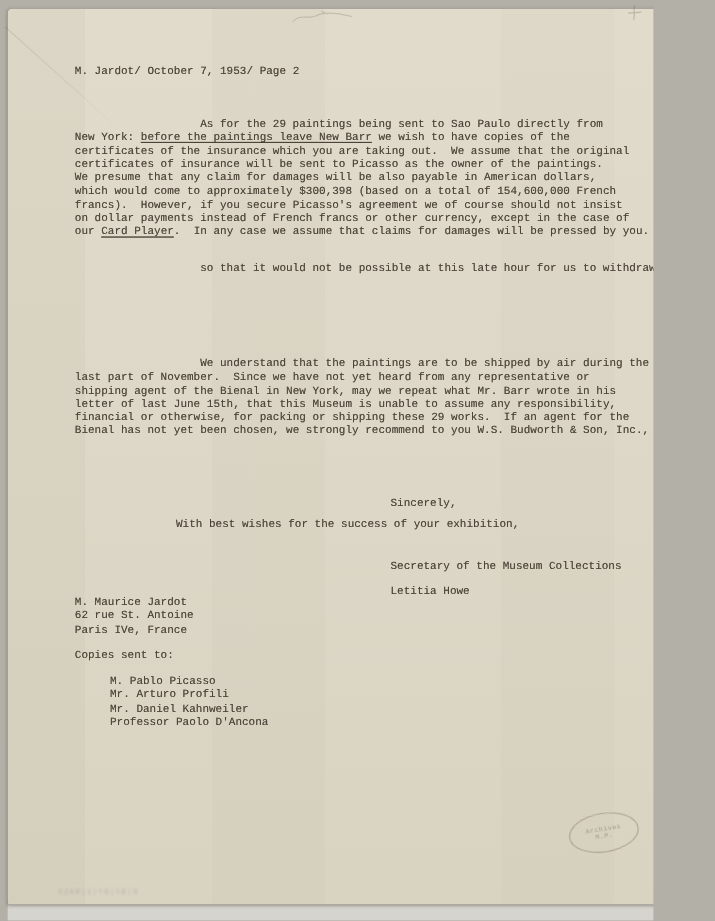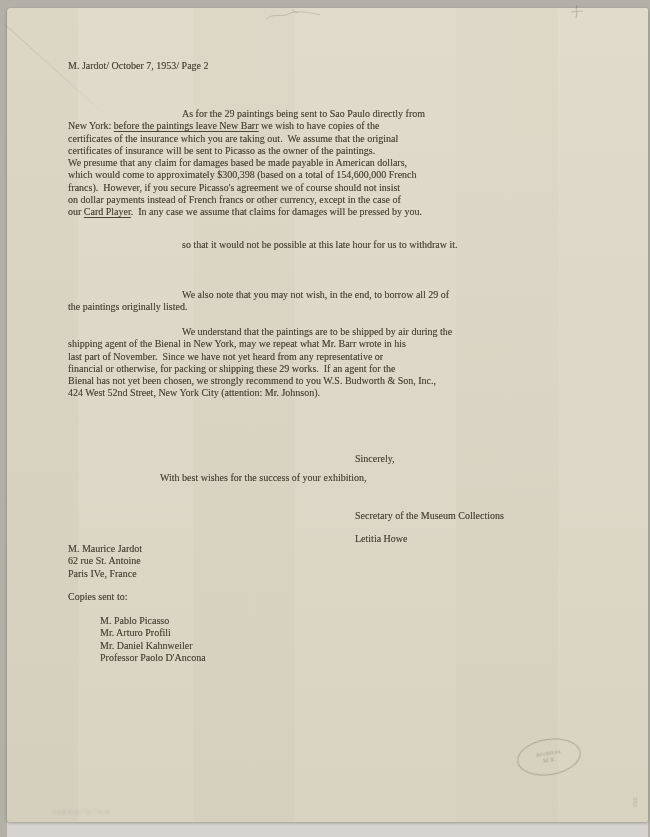--- a/index.html
+++ b/index.html
@@ -1,17 +1,17 @@
 <!DOCTYPE html>
 <html><head>
 <meta charset="utf-8">
 <style>
   html,body{margin:0;padding:0;background:#b3b0a8;}
-  .stage{position:relative;width:650px;height:837px;overflow:hidden;background:#b3b0a8;
-         font-family:Liberation Serif, serif;}
+  .stage{position:relative;width:594px;height:837px;overflow:hidden;background:#b3b0a8;
+         font-family:Liberation Mono, monospace;}
   .under-sheet{position:absolute;left:7px;top:822px;width:641px;height:15px;background:#d6d4ce;}
   .paper{position:absolute;left:7px;top:8px;width:641px;height:814px;border-radius:4px 2px 2px 2px;
          background:
            linear-gradient(90deg, rgba(70,60,40,.03) 0 11%, rgba(0,0,0,0) 11% 29%,
              rgba(70,60,40,.025) 29% 45%, rgba(0,0,0,0) 45% 70%,
              rgba(70,60,40,.02) 70% 86%, rgba(0,0,0,0) 86%),
            linear-gradient(180deg, #e0dbca 0%, #dcd7c6 55%, #d9d4c2 100%);
          box-shadow:0 1px 3px rgba(40,38,30,.35);}
   .crease{position:absolute;left:-2px;top:16px;width:150px;height:1px;
           background:linear-gradient(90deg, rgba(90,85,70,.18), rgba(90,85,70,0));
@@ -48,43 +48,39 @@
     <path d="M11 3 C 9 8, 12 10, 10 16 M5 10 l12 -1" fill="none" stroke="rgba(118,112,100,.55)" stroke-width="1.2"></path>
   </svg>
 
   <div class="block ink" style="left:68px;top:60px;">M. Jardot/ October 7, 1953/  Page 2</div>
 
   <div class="block ink para" style="left:68px;top:108px;">
       <div class="tline"><span>As for the 29 paintings being sent to Sao Paulo directly from</span></div>
       <div class="tline"><span>New York: </span><span class="u">before the paintings leave New Barr</span><span> we wish to have copies of the</span></div>
       <div class="tline"><span>certificates of the insurance which you are taking out.  We assume that the original</span></div>
       <div class="tline"><span>certificates of insurance will be sent to Picasso as the owner of the paintings.</span></div>
-      <div class="tline"><span>We presume that any claim for damages based be made payable in American dollars,</span></div>
+      <div class="tline"><span>We presume that any claim for damages will be also payable in American dollars,</span></div>
       <div class="tline"><span>which would come to approximately $300,398 (based on a total of 154,600,000 French</span></div>
       <div class="tline"><span>francs).  However, if you secure Picasso's agreement we of course should not insist</span></div>
       <div class="tline"><span>on dollar payments instead of French francs or other currency, except in the case of</span></div>
       <div class="tline"><span>our </span><span class="u">Card Player</span><span>.  In any case we assume that claims for damages will be pressed by you.</span></div>
     </div>
 
   <div class="block ink para" style="left:68px;top:239px;">
       <div class="tline"><span>so that it would not be possible at this late hour for us to withdraw it.</span></div>
     </div>
 
-  <div class="block ink para" style="left:68px;top:289px;">
-      <div class="tline"><span>We also note that you may not wish, in the end, to borrow all 29 of</span></div>
-      <div class="tline"><span>the paintings originally listed.</span></div>
-    </div>
 
   <div class="block ink para" style="left:68px;top:326px;">
       <div class="tline"><span>We understand that the paintings are to be shipped by air during the</span></div>
+      <div class="tline"><span>last part of November.  Since we have not yet heard from any representative or</span></div>
       <div class="tline"><span>shipping agent of the Bienal in New York, may we repeat what Mr. Barr wrote in his</span></div>
-      <div class="tline"><span>last part of November.  Since we have not yet heard from any representative or</span></div>
+      <div class="tline"><span>letter of last June 15th, that this Museum is unable to assume any responsibility,</span></div>
       <div class="tline"><span>financial or otherwise, for packing or shipping these 29 works.  If an agent for the</span></div>
       <div class="tline"><span>Bienal has not yet been chosen, we strongly recommend to you W.S. Budworth &amp; Son, Inc.,</span></div>
-      <div class="tline"><span>424 West 52nd Street, New York City (attention: Mr. Johnson).</span></div>
     </div>
 
   <div class="block ink" style="left:160px;top:429px;margin-top:43px;">With best wishes for the success of your exhibition,</div>
 
   <div class="block ink" style="left:355px;top:453px;">Sincerely,</div>
 
   <div class="block ink" style="left:355px;top:497px;margin-top:36px;">Letitia Howe</div>
   <div class="block ink" style="left:355px;top:509.5px;">Secretary of the Museum Collections</div>
 
   <div class="block ink" style="left:68px;top:543px;">

